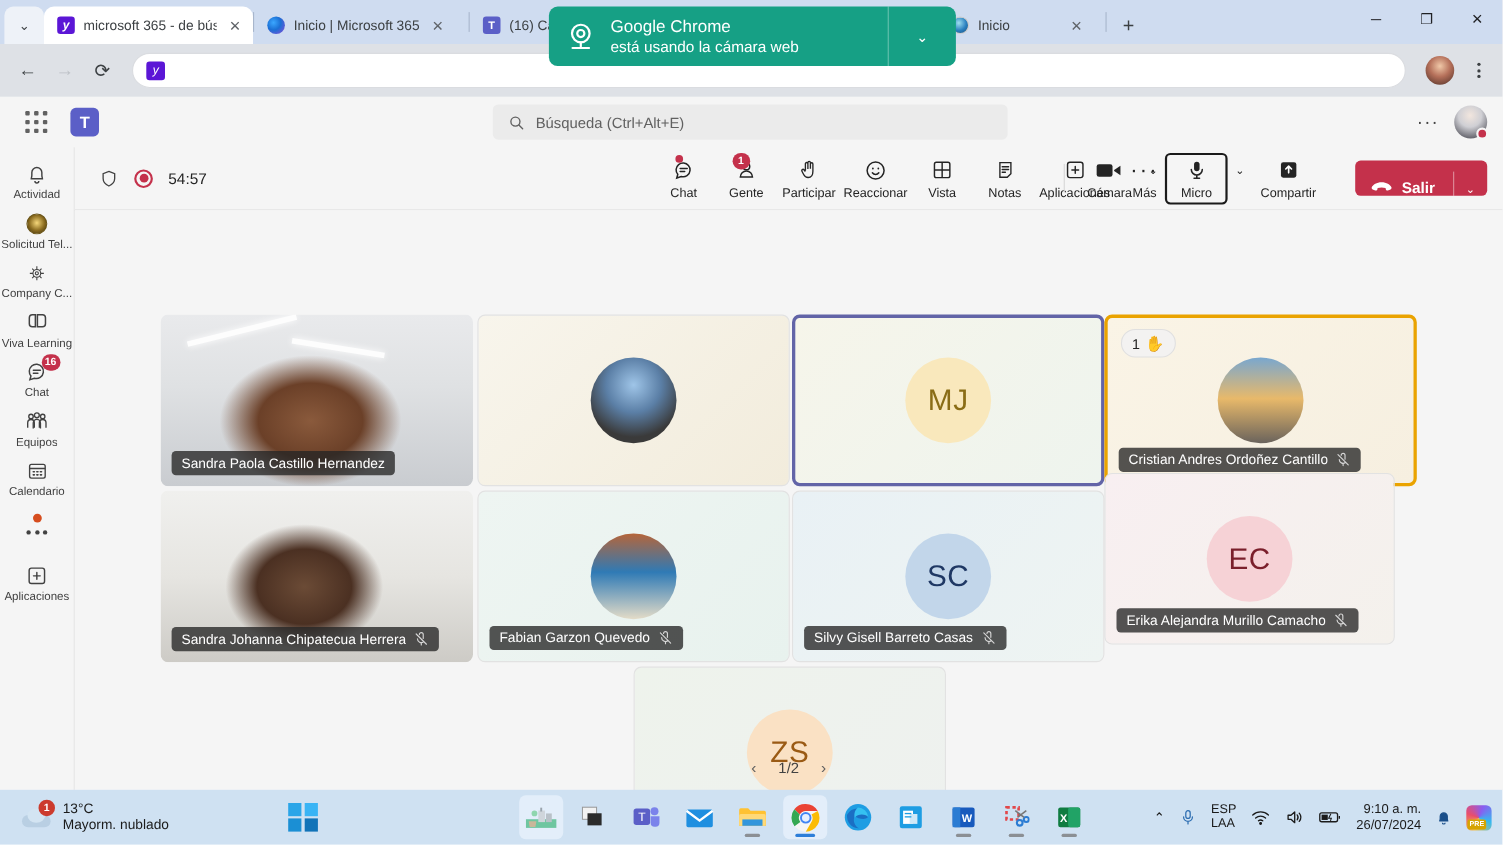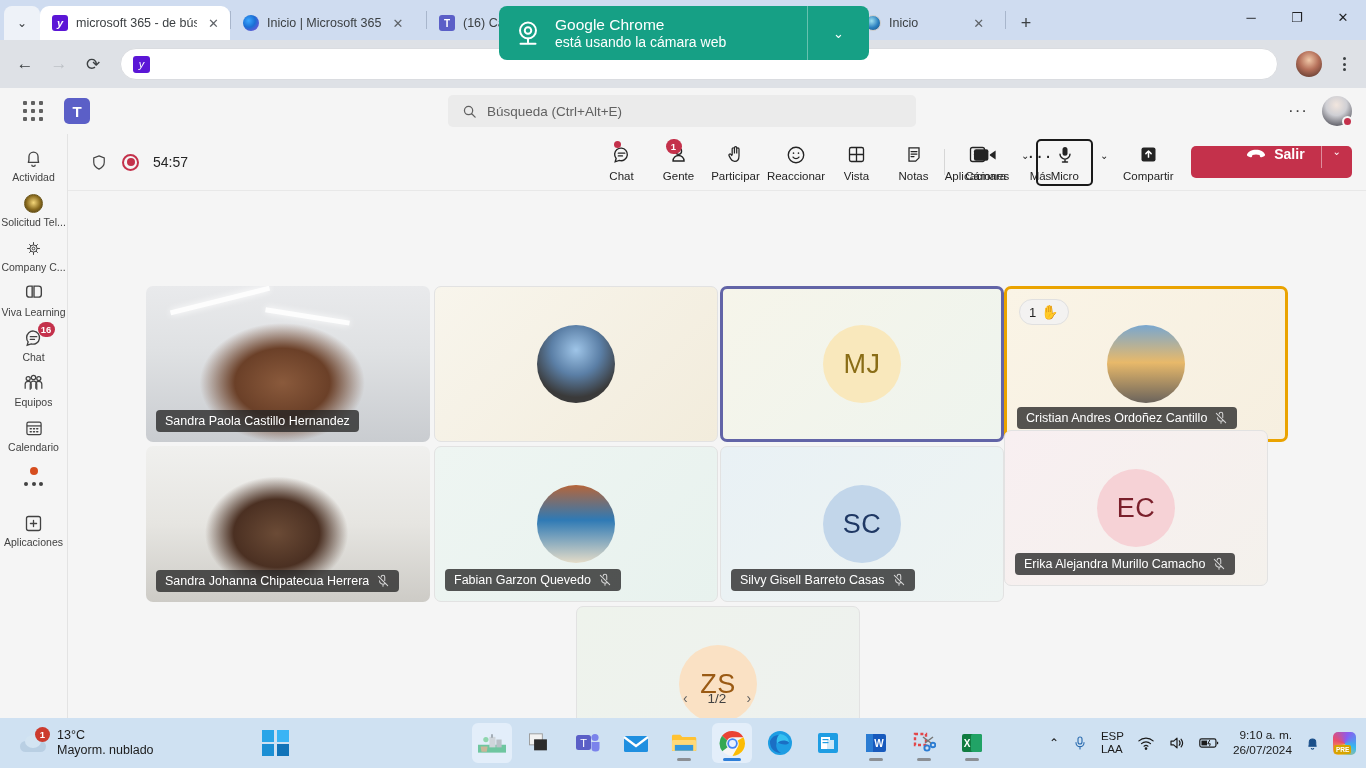--- a/index.html
+++ b/index.html
@@ -221,21 +221,21 @@
   }
   .divider-v { width: 1px; height: 26px; background: #d6d6d6; margin: 0 10px; }
   .chev-btn { width: 18px; display:flex; align-items:center; justify-content:center;
     font-size: 10px; color:#242424; padding-bottom: 14px; }
   .micro-box {
     border: 2px solid #1a1a1a; border-radius: 5px; padding: 2px 0;
     width: 57px;
   }
   .leave-btn {
     background: #c4314b; color: #fff; border-radius: 5px; height: 32px;
-    display: flex; align-items: flex-start; margin-left: 8px; padding-left: 41px;
+    display: flex; align-items: flex-end; margin-left: 26px;
   }
   .leave-btn .lb-main {
     display: flex; align-items: center; gap: 8px; padding: 0 16px 0 14px;
     font-size: 14px; font-weight: bold;
   }
   .leave-btn .lb-split { width: 1px; height: 22px; background: rgba(255,255,255,0.45); }
   .leave-btn .lb-chev { padding: 0 11px; font-size: 10px; }
 
   
   .stage {

